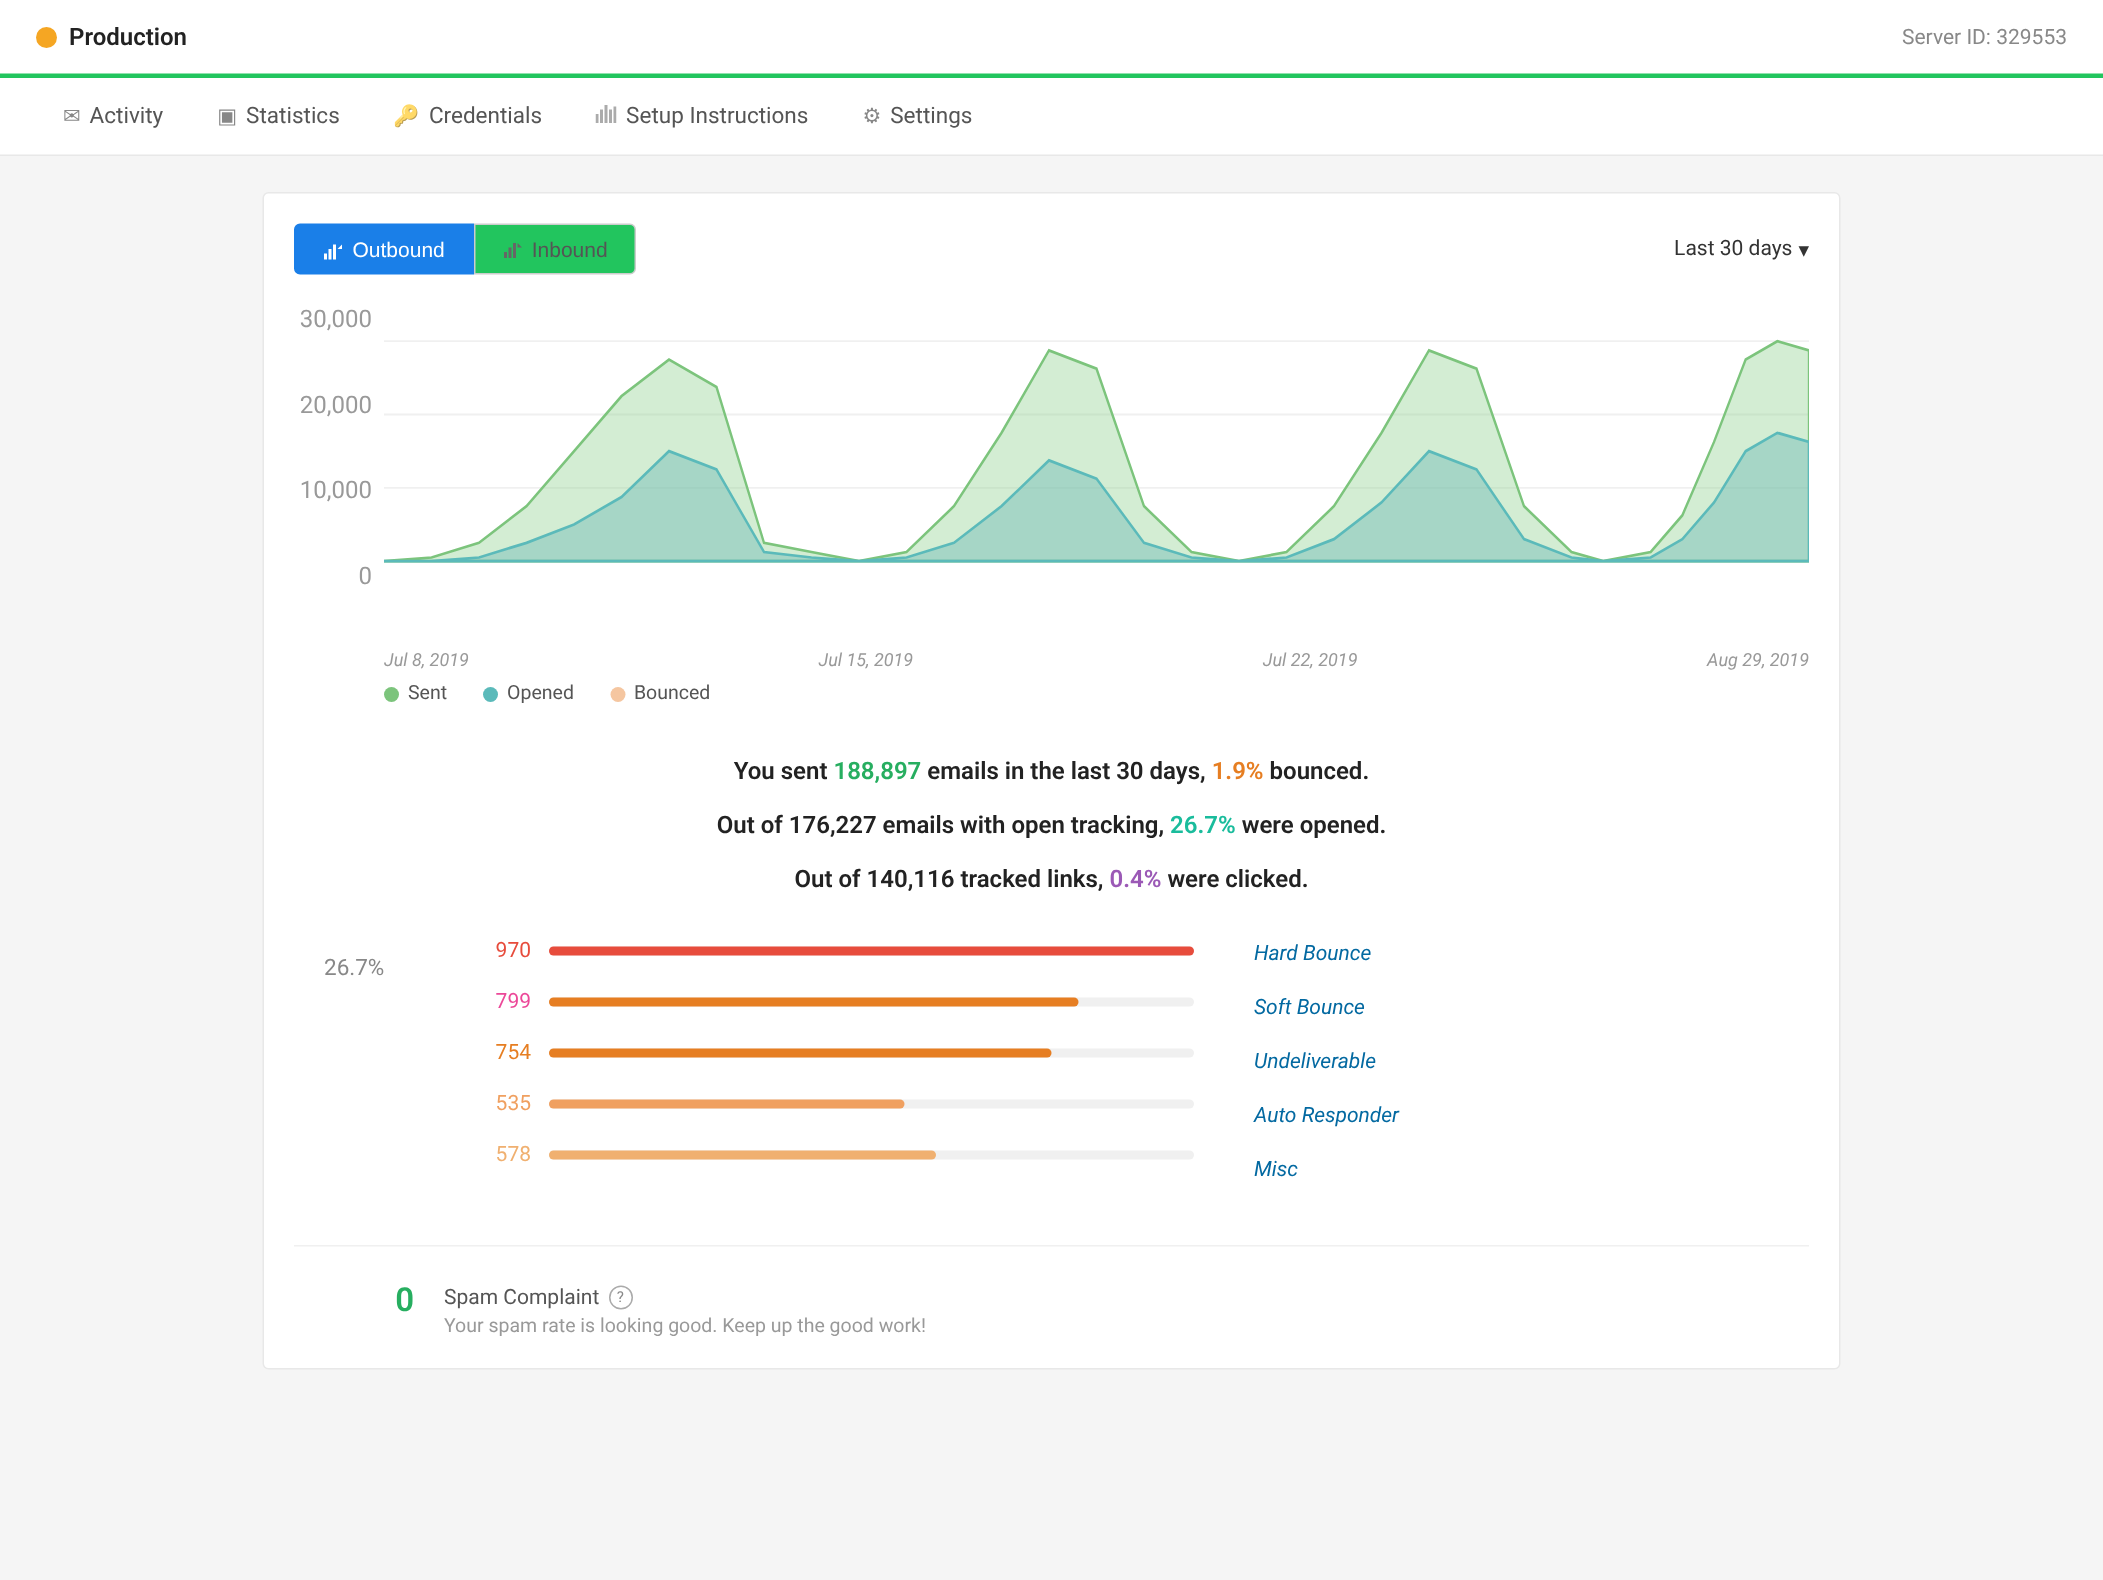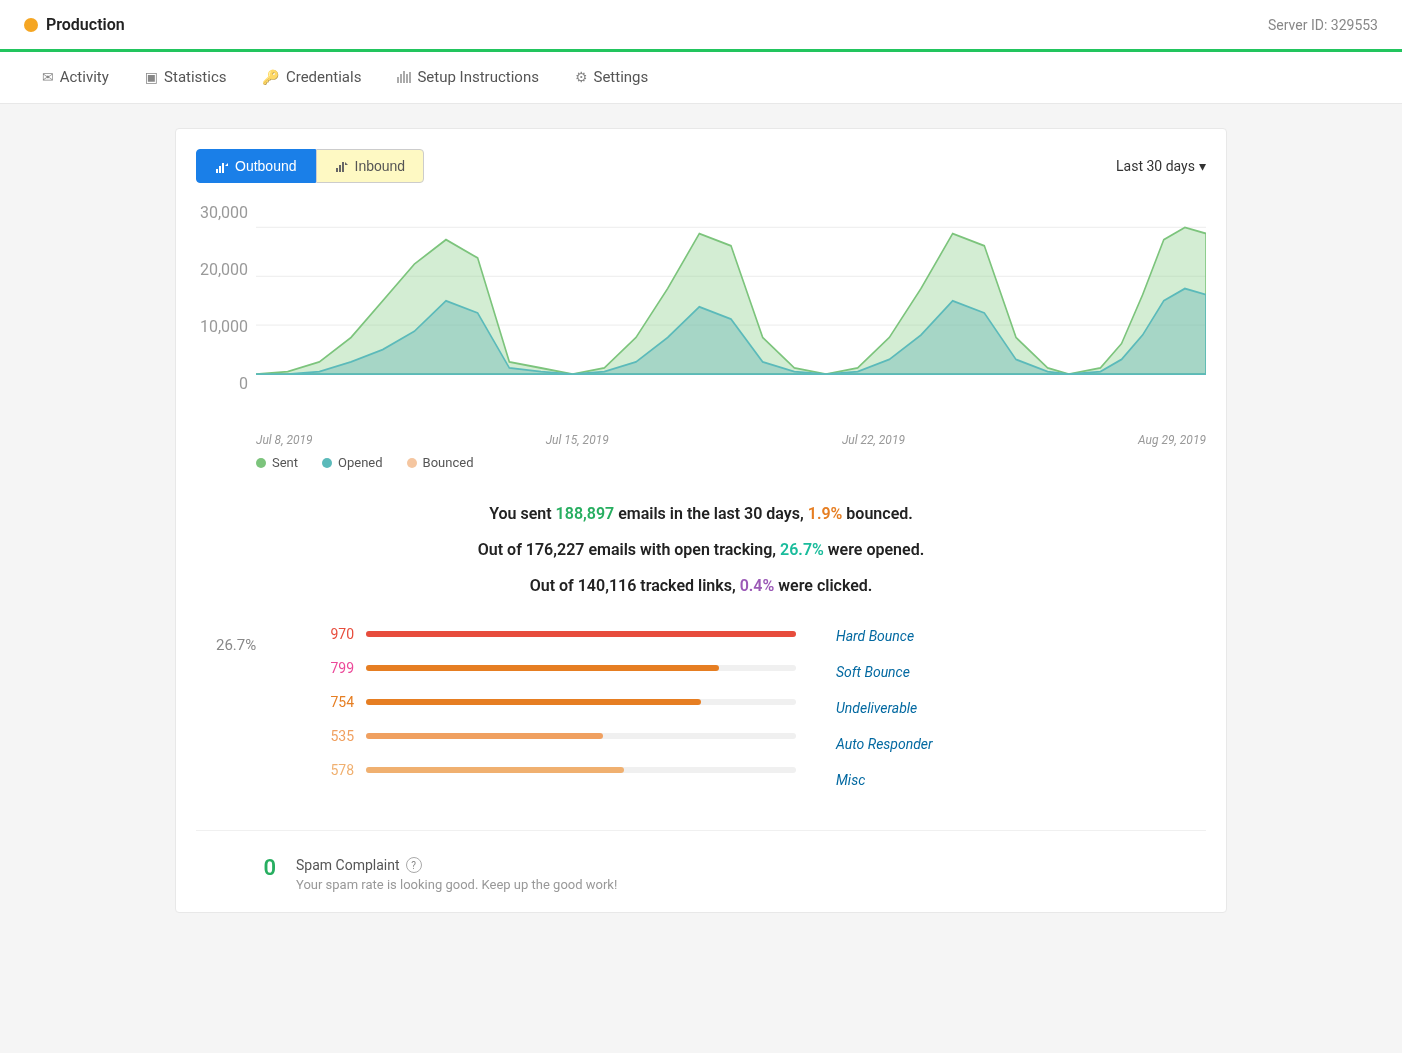--- a/index.html
+++ b/index.html
@@ -87,21 +87,21 @@
       gap: 0;
     }
     .tab-btn {
       display: flex;
       align-items: center;
       gap: 6px;
       padding: 8px 18px;
       font-size: 14px;
       cursor: pointer;
       border: 1px solid #ccc;
-      background: #fef9c3;
+      background: #22c55e;
       color: #555;
     }
     .tab-btn.active {
       background: #1a7fe8;
       color: #fff;
       border-color: #1a7fe8;
     }
     .tab-btn:first-child {
       border-radius: 4px 0 0 4px;
       align-items: flex-end;

